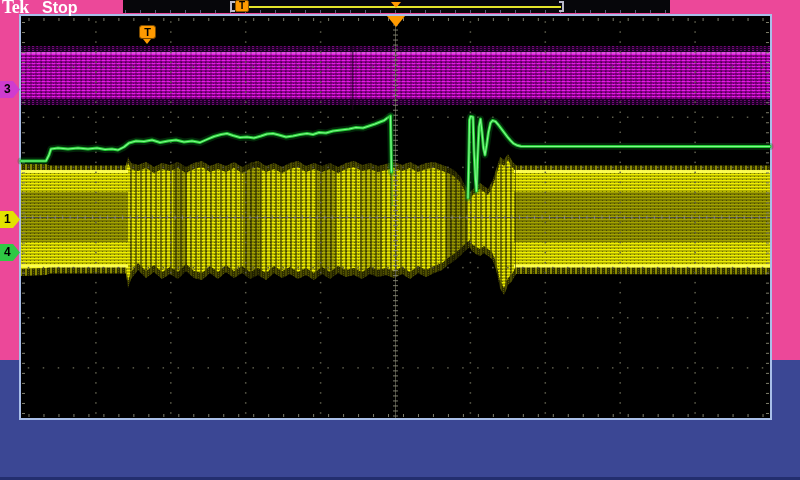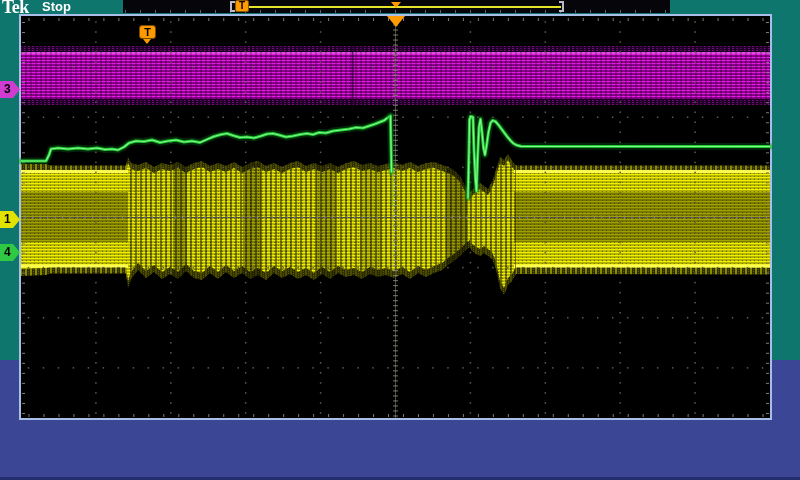--- a/index.html
+++ b/index.html
@@ -1,23 +1,23 @@
 <!DOCTYPE html>
 <html><head>
 <meta charset="utf-8">
 <style>
   *{margin:0;padding:0;box-sizing:border-box}
   html,body{width:800px;height:480px;overflow:hidden;background:#3b4794;
     font-family:"Liberation Sans",sans-serif}
-  .stage{position:relative;width:800px;height:360px;background:#0f766e}
+  .stage{position:relative;width:800px;height:360px;background:#ec4899}
   svg#wave{position:absolute;left:0;top:0;display:block}
 
   .brand{position:absolute;left:2px;top:-3px;color:#fff;
     font-family:"Liberation Serif",serif;font-weight:bold;font-size:18px;letter-spacing:-.5px}
-  .status{position:absolute;left:42px;top:-1px;color:#fff;font-weight:bold;font-size:13px}
+  .status{position:absolute;left:42px;top:-1px;color:#fff;font-weight:bold;font-size:16px}
 
   .acqbar{position:absolute;left:123px;top:0;width:547px;height:13px;background:#06060a}
   .acqticks{position:absolute;left:2px;bottom:0;width:543px;height:3px;
     background:repeating-linear-gradient(90deg,#596180 0 1px,transparent 1px 15px)}
   .acqline{position:absolute;left:126px;top:6px;width:312px;height:2px;background:#e3e32a}
   .bracketL{position:absolute;left:107px;top:1px;width:5px;height:11px;
     border-left:2px solid #b9b9c9;border-top:2px solid #b9b9c9;border-bottom:2px solid #b9b9c9}
   .bracketR{position:absolute;left:436px;top:1px;width:5px;height:11px;
     border-right:2px solid #b9b9c9;border-top:2px solid #b9b9c9;border-bottom:2px solid #b9b9c9}
   .acqT{position:absolute;left:112px;top:0;width:14px;height:12px;background:#ff9a00;

